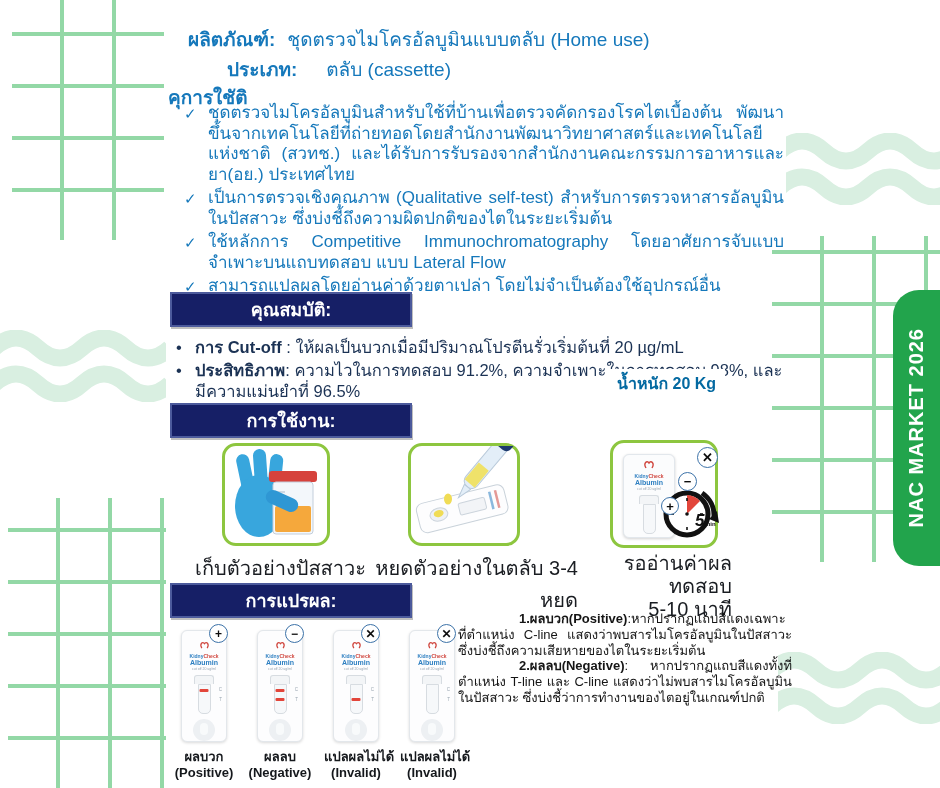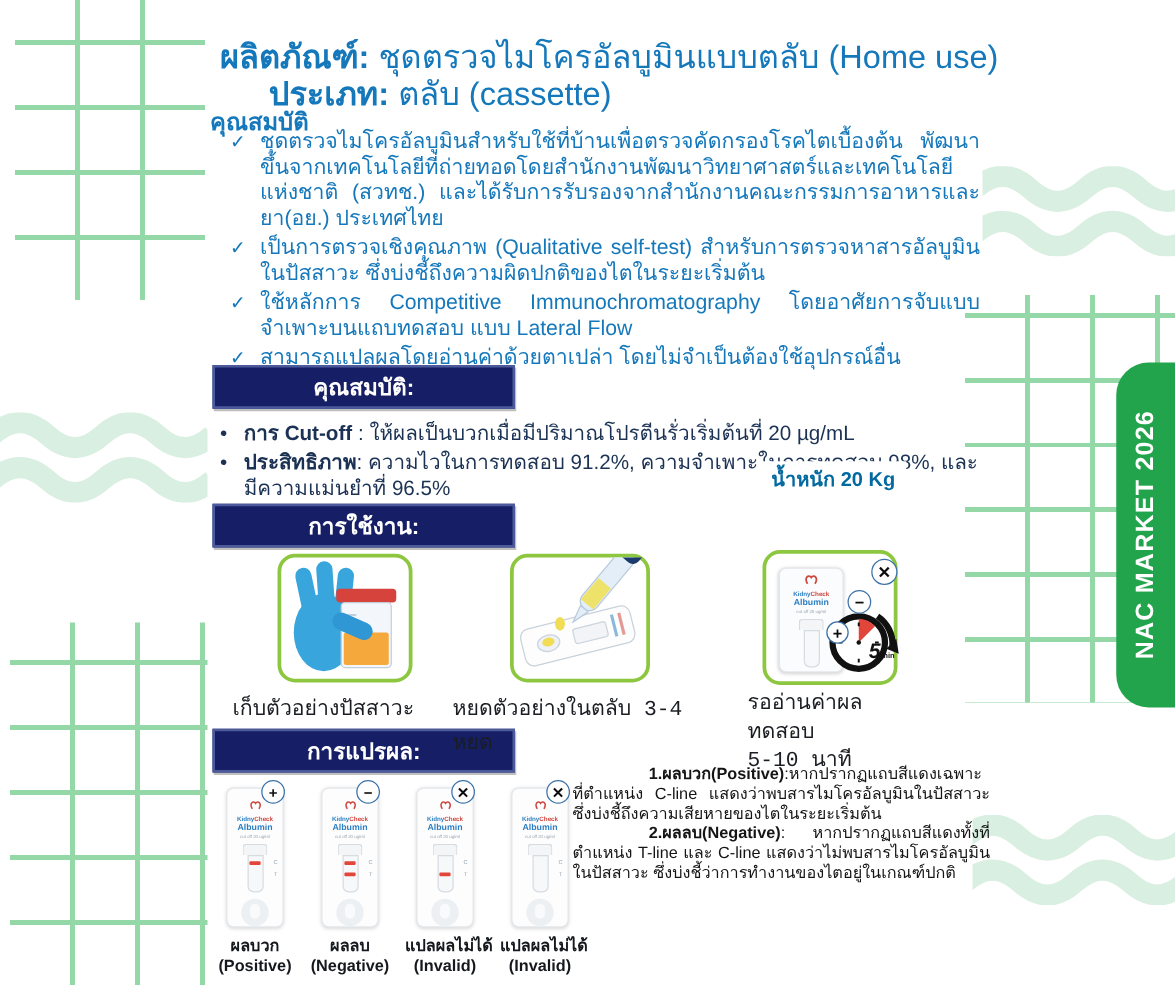--- a/index.html
+++ b/index.html
@@ -29,21 +29,21 @@
   #waves-left{left:0;top:330px;}
   #waves-tr{left:786px;top:133px;}
   #waves-br{left:778px;top:652px;}
 
   #banner{position:absolute;right:0;top:290px;width:47px;height:276px;background:var(--green);
     border-radius:26px 0 0 26px;z-index:5;display:flex;align-items:center;justify-content:center;}
   #banner .vtxt{writing-mode:vertical-rl;transform:rotate(180deg);color:#fff;font-weight:bold;
     font-size:20px;letter-spacing:1px;white-space:nowrap;}
 
   
-  .hrow{position:absolute;left:176px;font-size:26px;color:var(--blue);z-index:2;}
+  .hrow{position:absolute;left:188px;font-size:19px;color:var(--blue);z-index:2;}
   .hrow .lab{display:inline-block;min-width:94px;font-weight:bold;}
   #hrow1{top:24px;} #hrow2{top:54px;margin-left:39px;}
   #features-heading{position:absolute;left:168px;top:82px;font-size:19px;font-weight:bold;color:var(--blue);z-index:2;}
 
   #checklist{position:absolute;left:184px;top:103px;width:600px;z-index:2;}
   .chk{display:flex;gap:10px;color:var(--blue);font-size:17px;line-height:20.5px;margin-bottom:3px;}
   .chk .tick{flex:0 0 14px;font-size:15px;padding-top:1px;}
   .chk .txt{flex:1;text-align:justify;}
 
   
@@ -59,21 +59,21 @@
   .pb .dot{flex:0 0 10px;}
   .pb b{font-weight:bold;}
   #overlay-note{position:absolute;left:608px;top:369px;background:#fff;color:#0369a1;font-weight:bold;
     font-size:16px;padding:2px 9px;z-index:3;}
 
   
   .panel{position:absolute;background:#fff;border:3px solid var(--lime);border-radius:14px;z-index:2;}
   #panel1{left:222px;top:443px;width:108px;height:103px;}
   #panel2{left:408px;top:443px;width:112px;height:103px;}
   #panel3{left:610px;top:440px;width:108px;height:108px;}
-  .caption{position:absolute;color:#1a1d22;font-size:17px;text-align:left;z-index:2;font-family:Liberation Mono, monospace;}
+  .caption{position:absolute;color:#1a1d22;font-size:20px;text-align:right;z-index:2;}
   #cap1{left:186px;top:552px;width:180px;}
   #cap2{left:362px;top:552px;width:216px;}
   #cap3{left:598px;top:552px;width:134px;line-height:23px;}
 
   
   .csym{position:absolute;background:#fff;border:1.6px solid #3c72a8;border-radius:50%;
     display:flex;align-items:center;justify-content:center;font-weight:900;color:#0c0c0c;z-index:3;}
   #panel3 .s1{left:84px;top:4px;width:21px;height:21px;font-size:13px;}
   #panel3 .s2{left:65px;top:29px;width:19px;height:19px;font-size:13px;}
   #panel3 .s3{left:48px;top:54px;width:18px;height:18px;font-size:13px;}
@@ -137,21 +137,21 @@
   </div>
 
   <div class="hrow" id="hrow1">
     <span class="lab">ผลิตภัณฑ์:</span>
     <span>ชุดตรวจไมโครอัลบูมินแบบตลับ (Home use)</span>
   </div>
   <div class="hrow" id="hrow2">
     <span class="lab">ประเภท:</span>
     <span>ตลับ (cassette)</span>
   </div>
-  <div id="features-heading">คุณสมบัติ</div>
+  <div id="features-heading">คุการใชัติ</div>
 
   <div id="checklist">
     <div class="chk">
       <span class="tick">✓</span>
       <span class="txt">ชุดตรวจไมโครอัลบูมินสำหรับใช้ที่บ้านเพื่อตรวจคัดกรองโรคไตเบื้องต้น พัฒนาขึ้นจากเทคโนโลยีที่ถ่ายทอดโดยสำนักงานพัฒนาวิทยาศาสตร์และเทคโนโลยีแห่งชาติ (สวทช.) และได้รับการรับรองจากสำนักงานคณะกรรมการอาหารและยา(อย.) ประเทศไทย</span>
     </div>
     <div class="chk">
       <span class="tick">✓</span>
       <span class="txt">เป็นการตรวจเชิงคุณภาพ (Qualitative self-test) สำหรับการตรวจหาสารอัลบูมินในปัสสาวะ ซึ่งบ่งชี้ถึงความผิดปกติของไตในระยะเริ่มต้น</span>
     </div>

